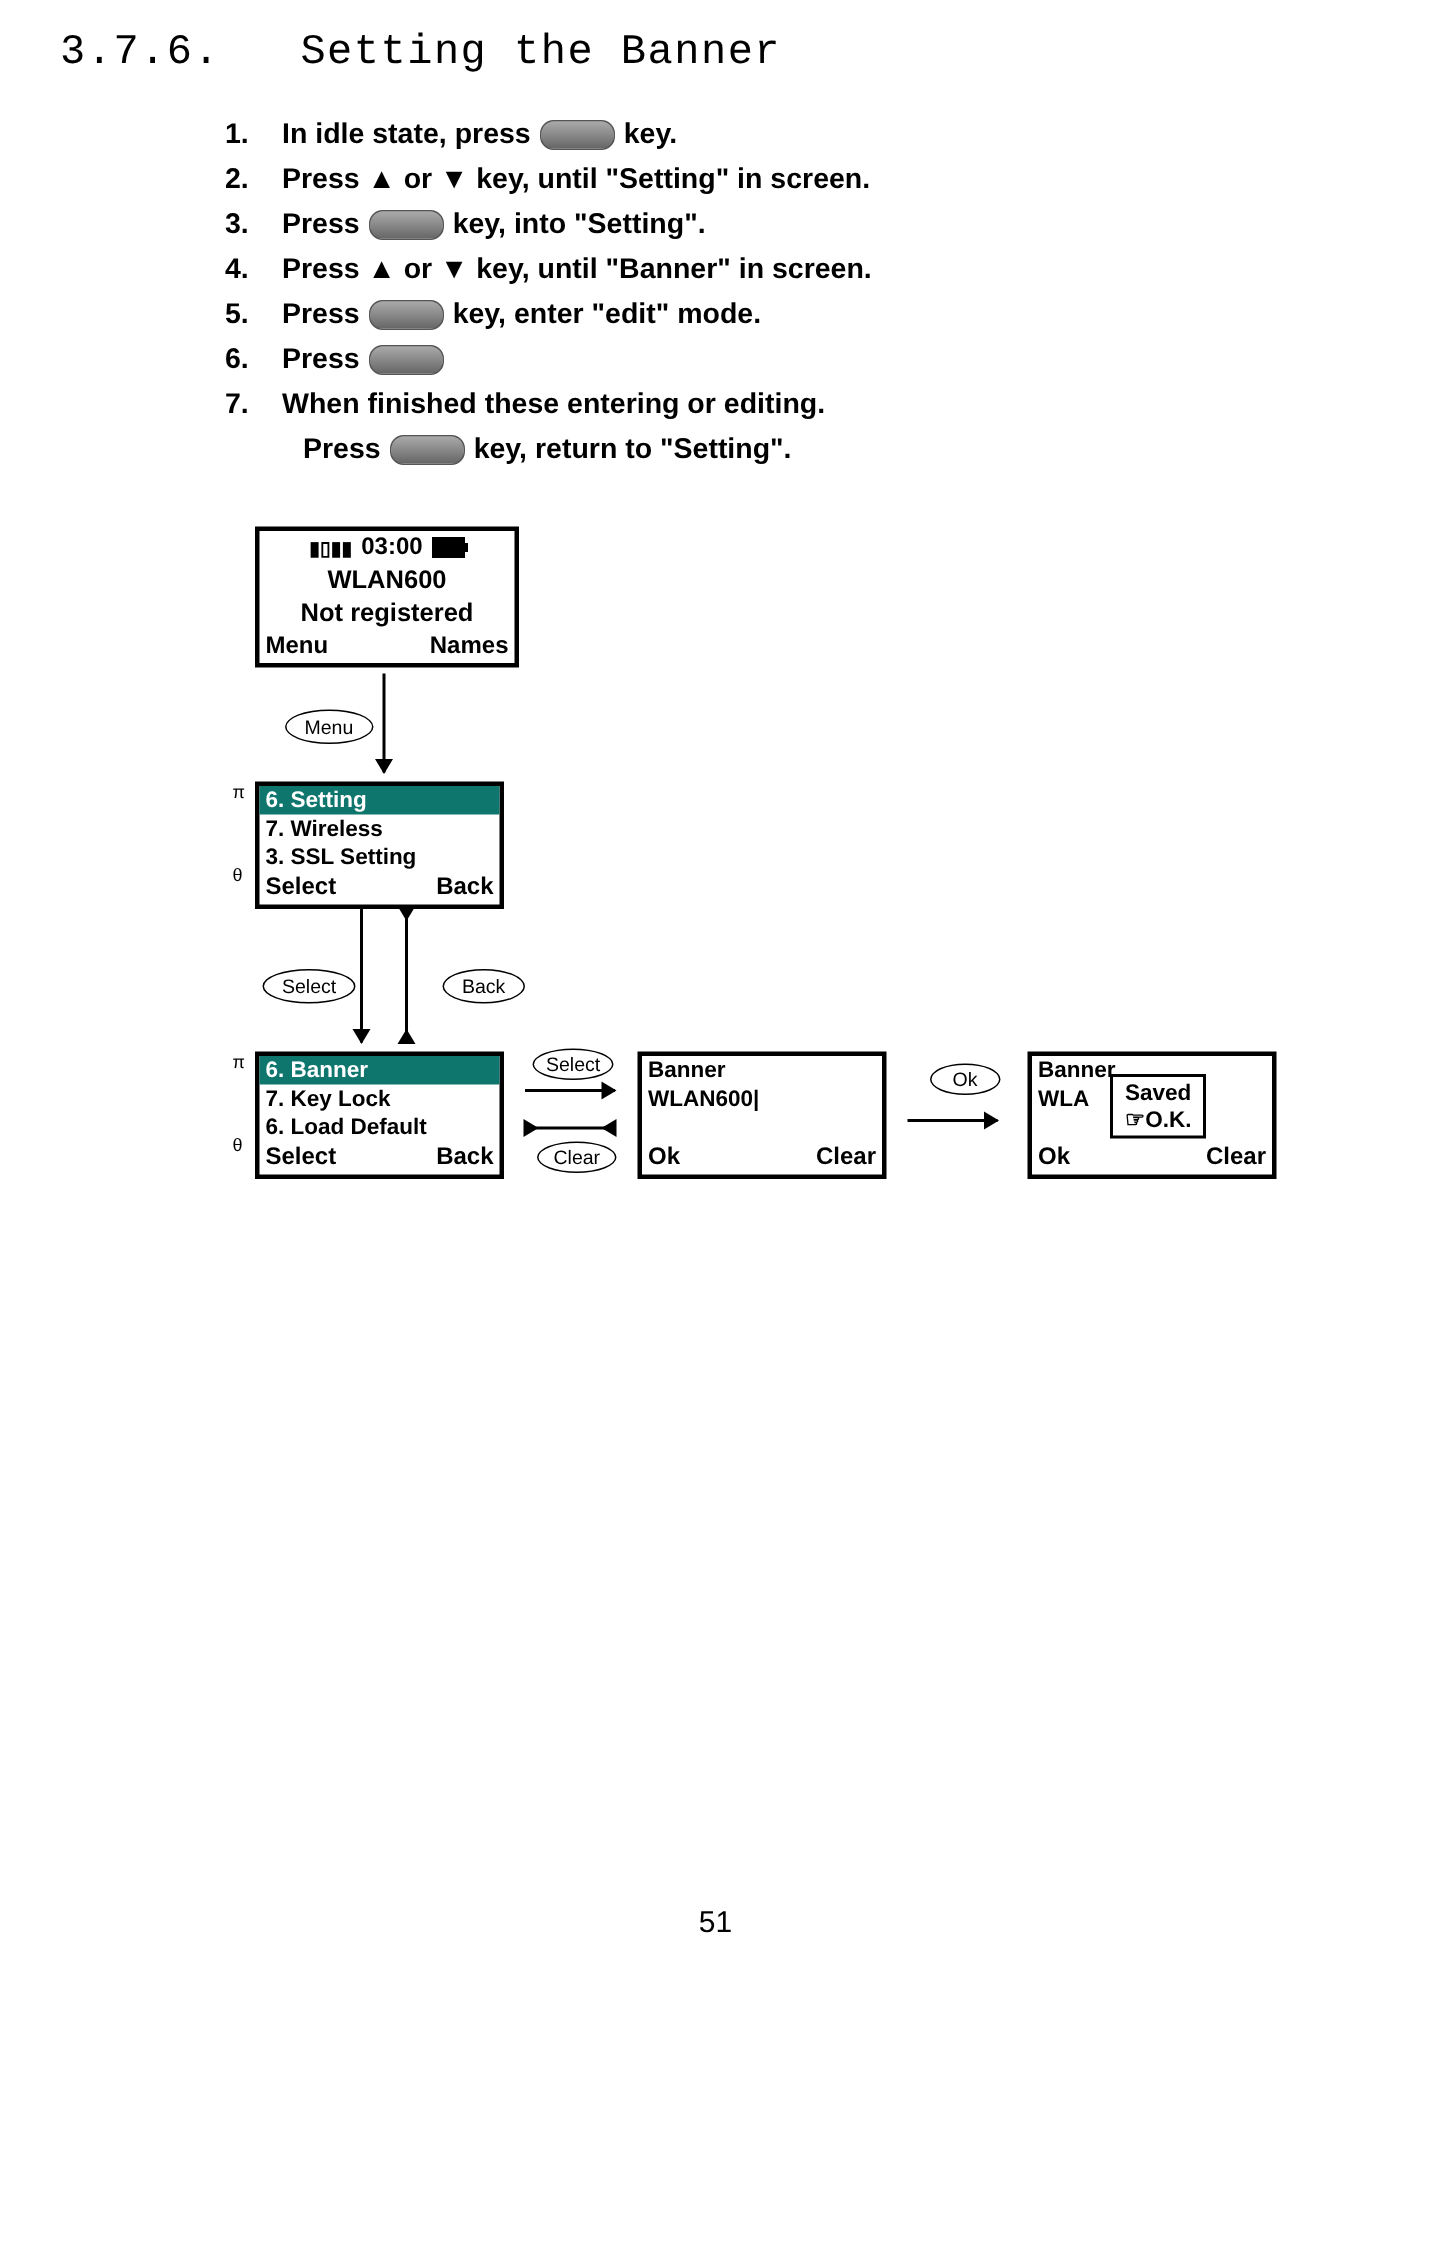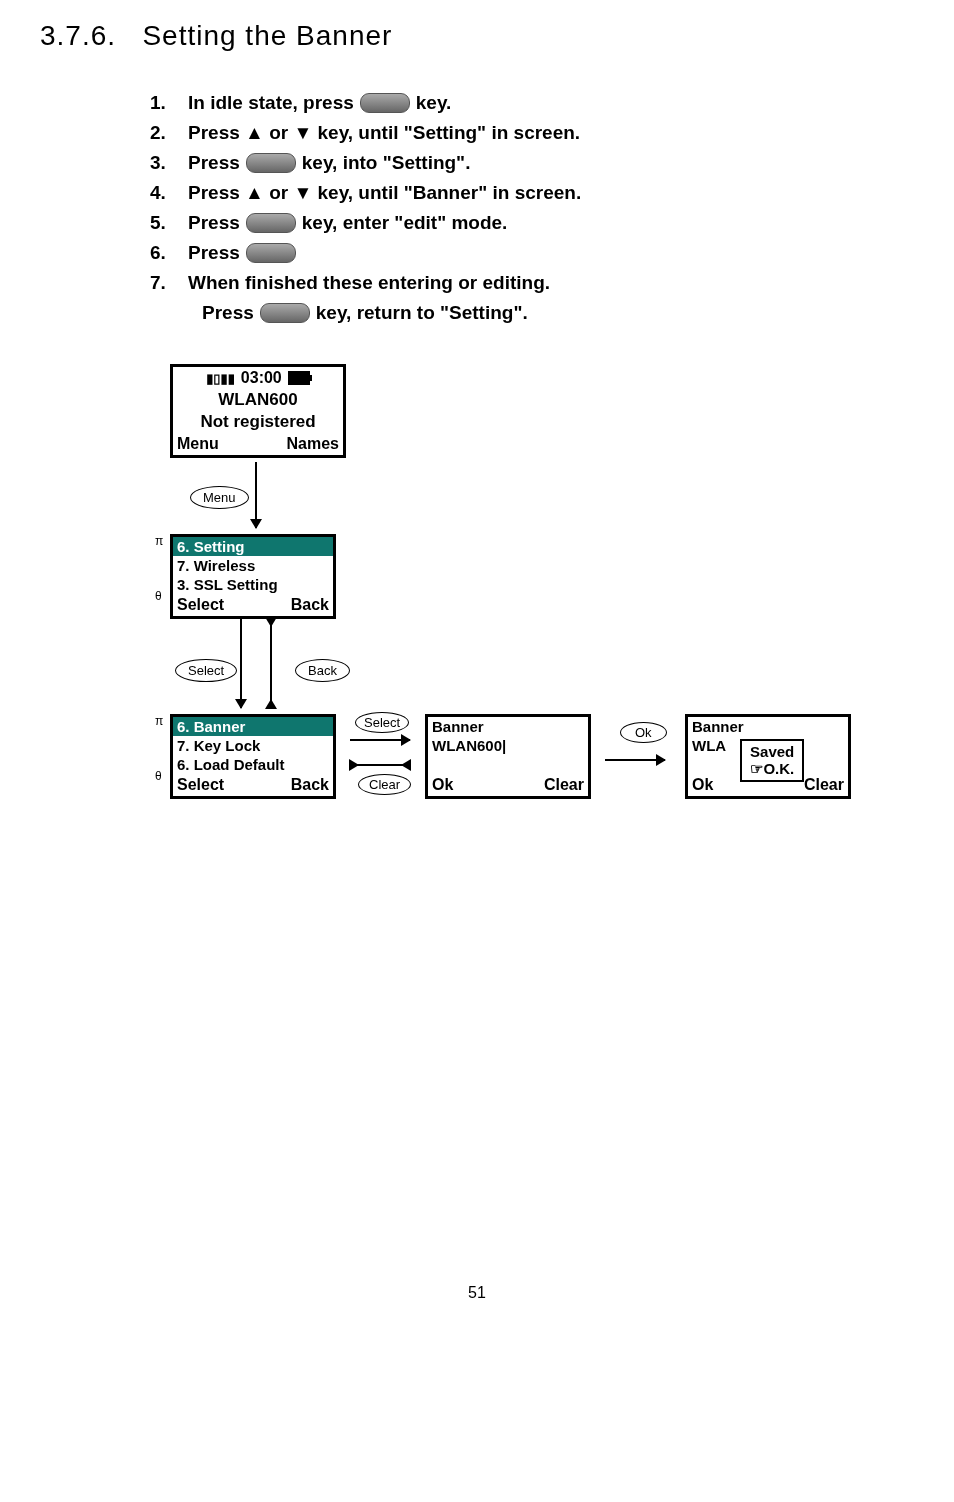--- a/index.html
+++ b/index.html
@@ -3,24 +3,24 @@
   <meta charset="utf-8">
   <style>
     body {
       font-family: Arial, sans-serif;
       margin: 0;
       padding: 20px 40px;
       width: 874px;
       font-size: 18px;
     }
     .section-title {
-      font-family: Liberation Sans, sans-serif;
+      font-family: Liberation Mono, monospace;
       font-size: 28px;
       letter-spacing: 1px;
-      margin-bottom: 40px;
+      margin-bottom: 28px;
       color: #000;
     }
     .instructions {
       margin-left: 110px;
       margin-bottom: 40px;
     }
     .instruction-item {
       font-weight: bold;
       font-size: 19px;
       margin-bottom: 8px;
@@ -177,21 +177,21 @@
       position: absolute;
       background: #fff;
       border: 2px solid #000;
       padding: 2px 8px;
       font-size: 15px;
       text-align: center;
       font-weight: bold;
     }
     .page-number {
       text-align: center;
-      font-size: 16px;
+      font-size: 20px;
       margin-top: 400px;
     }
   </style>
 </head>
 <body>
 
 <div class="section-title">
   <span>3.7.6.</span>&nbsp;&nbsp;&nbsp;<span>Setting the Banner</span>
 </div>
 
@@ -311,20 +311,20 @@
   <div class="phone-screen small menu-screen" style="top:350px; left:535px;">
     <div class="menu-item">Banner</div>
     <div class="menu-item">WLA</div>
     <div class="menu-item">&nbsp;</div>
     <div class="softkey-row">
       <span>Ok</span>
       <span>Clear</span>
     </div>
   </div>
 
-  <div class="popup" style="top:375px; left:590px;">
+  <div class="popup" style="top:365px; left:590px;">
     <div>Saved</div>
     <div>☞O.K.</div>
   </div>
 
 </div>
 
 <div class="page-number">51</div>
 
 </body></html>

